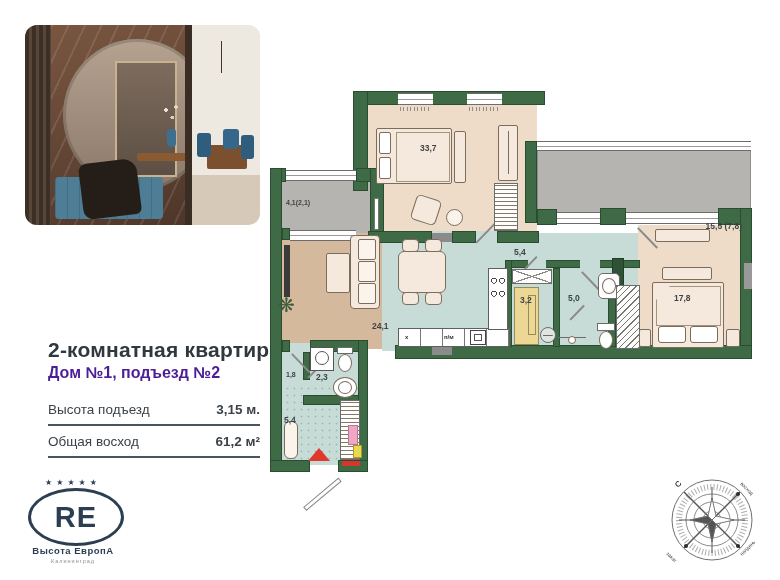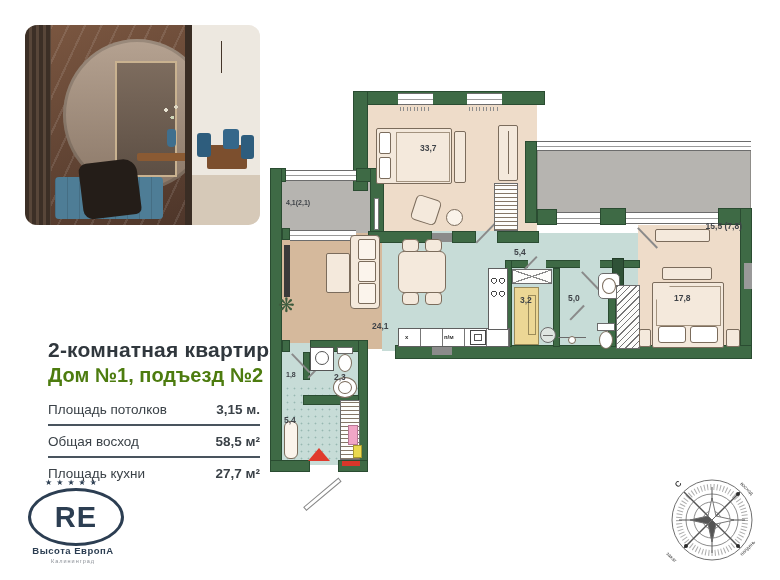--- a/index.html
+++ b/index.html
@@ -1,21 +1,21 @@
 <!DOCTYPE html>
 <html><head>
 <meta charset="utf-8">
 <style>
   html,body{margin:0;padding:0;background:#fff;}
   body{font-family:"Liberation Sans",sans-serif;-webkit-font-smoothing:antialiased;}
   #canvas{position:relative;width:780px;height:580px;background:#fff;overflow:hidden;}
   .a{position:absolute;}
   
   .title{font-size:21px;font-weight:700;color:#30373d;letter-spacing:.2px;}
-  .subtitle{font-size:20px;font-weight:700;color:#4d7c0f;text-align:right;}
+  .subtitle{font-size:16px;font-weight:700;color:#4c1d95;text-align:right;}
   .spec-table{width:212px;}
   .spec-row{display:flex;justify-content:space-between;align-items:center;height:30px;}
   .spec-row.sep{border-bottom:2px solid #49545e;}
   .spec-label{font-size:13.5px;color:#3b4248;}
   .spec-value{font-size:13.5px;font-weight:600;color:#3b4248;}
   
   .logo-stars{font-size:8px;letter-spacing:4px;color:#2c3e52;text-align:center;width:100px;}
   .logo-oval{width:90px;height:52px;border:3px solid #2c3e52;border-radius:50%;display:flex;align-items:center;justify-content:center;}
   .logo-re{font-size:29px;font-weight:700;color:#2c3e52;letter-spacing:1px;}
   .logo-name{font-size:9.5px;font-weight:700;color:#2c3e52;text-align:center;width:110px;letter-spacing:.5px;}
@@ -64,30 +64,26 @@
     <div class="a" style="left:196px;top:16px;width:1px;height:32px;background:#44352a;"></div>
     <div class="a" style="left:30px;top:152px;width:108px;height:42px;background:#4e7d96;border-radius:4px;background-image:repeating-linear-gradient(90deg,rgba(0,0,0,.12) 0 1px,transparent 1px 12px);"></div>
     <div class="a" style="left:56px;top:136px;width:58px;height:56px;background:#241d18;border-radius:8px 14px 6px 10px;transform:rotate(-7deg);"></div>
   </div>
 
   <div class="a title" style="left:48px;top:338px;">2-комнатная квартира</div>
   <div class="a subtitle" style="left:48px;top:364px;">Дом №1, подъезд №2</div>
 
   <div class="a spec-table" style="left:48px;top:394px;">
     <div class="spec-row sep">
-      <span class="spec-label">Площадь потолков</span>
+      <span class="spec-label">Высота подъезд</span>
       <span class="spec-value">3,15 м.</span>
     </div>
     <div class="spec-row sep">
       <span class="spec-label">Общая восход</span>
-      <span class="spec-value">58,5 м²</span>
-    </div>
-    <div class="spec-row">
-      <span class="spec-label">Площадь кухни</span>
-      <span class="spec-value">27,7 м²</span>
+      <span class="spec-value">61,2 м²</span>
     </div>
   </div>
 
   <div class="a" style="left:18px;top:478px;width:110px;">
     <div class="logo-stars a" style="left:5px;top:0;">★★★★★</div>
     <div class="logo-oval a" style="left:10px;top:10px;">
       <span class="logo-re">RE</span>
     </div>
     <div class="logo-name a" style="left:0;top:67px;">Высота ЕвропА</div>
     <div class="logo-city a" style="left:0;top:80px;">Калининград</div>
@@ -263,16 +259,16 @@
 
     <div class="a lblp" style="left:150px;top:58px;">33,7</div>
     <div class="a lbls" style="left:16px;top:114px;">4,1(2,1)</div>
     <div class="a lblp" style="left:392px;top:136px;width:80px;text-align:right;">15,5 (7,8)</div>
     <div class="a lblp" style="left:244px;top:162px;">5,4</div>
     <div class="a lblp" style="left:102px;top:236px;">24,1</div>
     <div class="a lblp" style="left:250px;top:210px;">3,2</div>
     <div class="a lblp" style="left:298px;top:208px;">5,0</div>
     <div class="a lblp" style="left:404px;top:208px;">17,8</div>
     <div class="a lbls" style="left:16px;top:286px;">1,8</div>
-    <div class="a lblp" style="left:46px;top:287px;margin-left:18px;">2,3</div>
+    <div class="a lblp" style="left:46px;top:287px;">2,3</div>
     <div class="a lblp" style="left:14px;top:330px;">5,4</div>
   </div>
 </div>
 
 </body></html>

